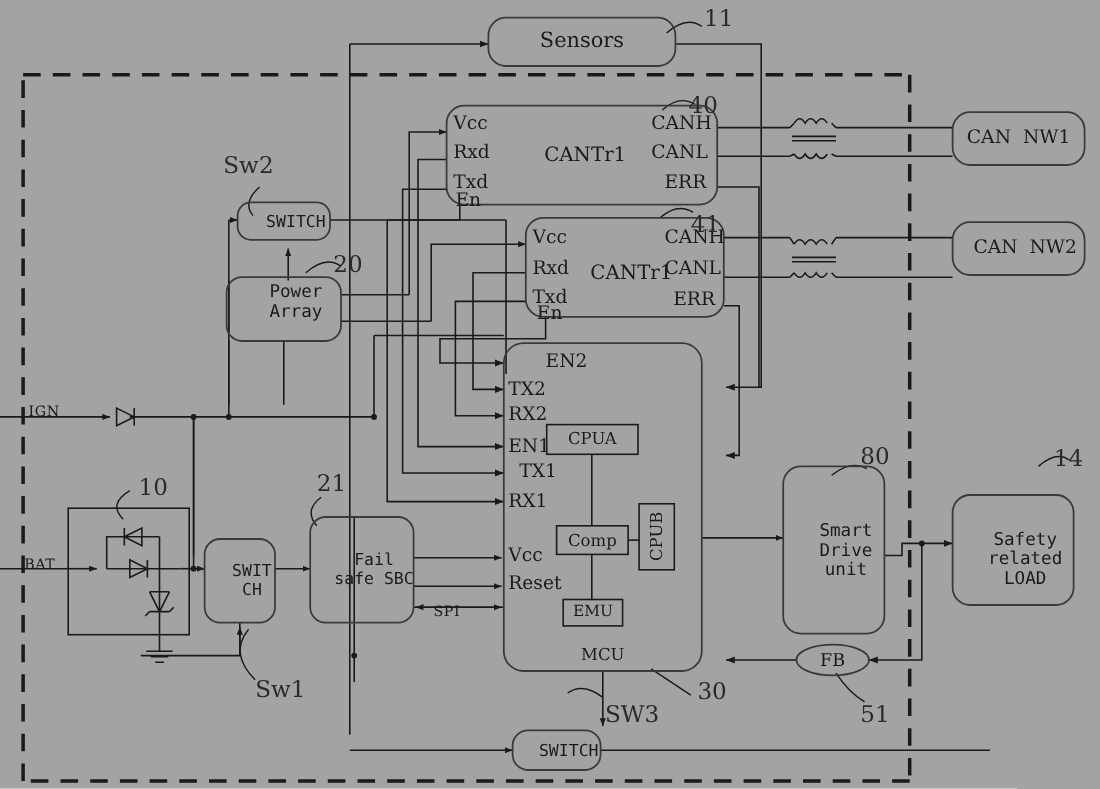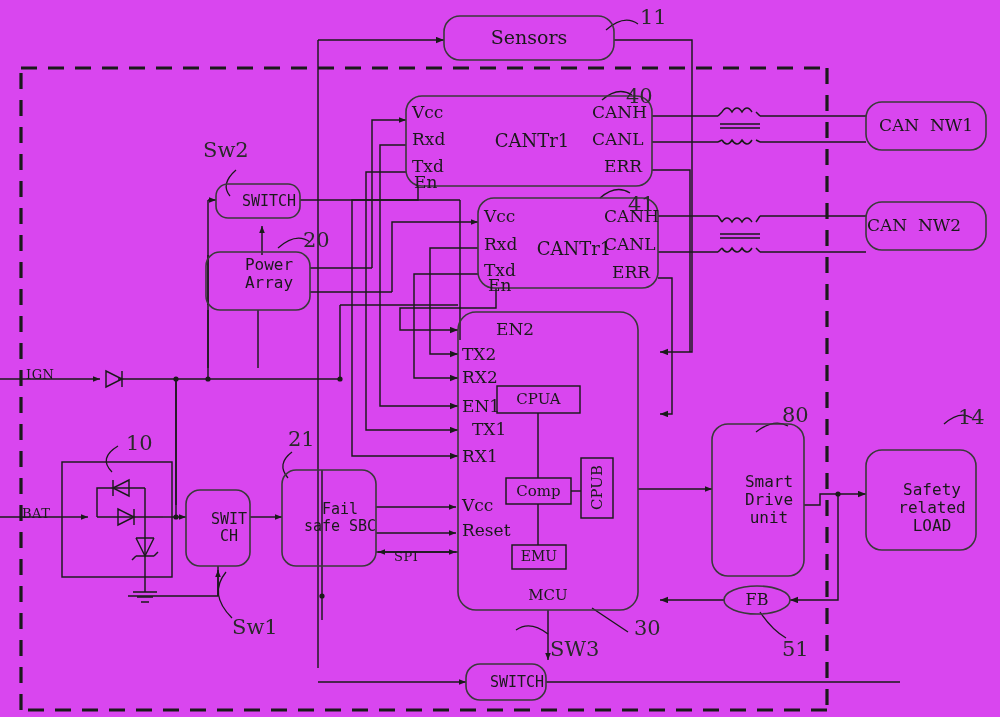--- a/index.html
+++ b/index.html
@@ -1,17 +1,17 @@
 <!DOCTYPE html>
 <html><head>
 <meta charset="utf-8">
 <style>
   html,body{margin:0;padding:0;background:#fff;}
   body{width:1000px;height:717px;font-family:"DejaVu Serif",serif;color:#1a1a1a;}
-  #stage{position:relative;width:1000px;height:717px;overflow:hidden;background:#d946ef;}
+  #stage{position:relative;width:1000px;height:717px;overflow:hidden;background:#a3a3a3;}
   svg.layer{position:absolute;left:0;top:0;width:1000px;height:717px;}
   .lbl{position:absolute;white-space:pre;line-height:1.05;}
   .box-txt{position:absolute;display:flex;align-items:center;justify-content:center;
            text-align:center;white-space:pre;line-height:1.12;}
   .mono{font-family:"DejaVu Sans Mono",monospace;padding-left:11px;}
   .serif{font-family:"DejaVu Serif",serif;}
   .refnum{font-family:"DejaVu Serif",serif;font-size:21px;color:#2a2a2a;}
   .pin{font-family:"DejaVu Serif",serif;font-size:17px;}
   .vert{writing-mode:vertical-rl;transform:rotate(180deg);}
 </style>
@@ -249,21 +249,21 @@
   <div class="lbl pin" style="left:484px;top:208px;">Vcc</div>
   <div class="lbl pin" style="left:484px;top:236px;">Rxd</div>
   <div class="lbl pin" style="left:484px;top:262px;">Txd</div>
   <div class="lbl pin" style="left:488px;top:277px;">En</div>
   <div class="lbl pin" style="left:604px;top:208px;">CANH</div>
   <div class="lbl pin" style="left:604px;top:236px;">CANL</div>
   <div class="lbl pin" style="left:612px;top:264px;">ERR</div>
   <div class="lbl refnum" style="left:628px;top:193px;text-align:center;">41</div>
 
   <div class="box-txt serif" style="left:866px;top:102px;width:120px;height:48px;font-size:17px;">CAN  NW1</div>
-  <div class="box-txt serif" style="left:854px;top:202px;width:120px;height:48px;font-size:17px;">CAN  NW2</div>
+  <div class="box-txt serif" style="left:872px;top:202px;width:120px;height:48px;font-size:17px;">CAN  NW2</div>
 
   <div class="lbl pin" style="left:496px;top:321px;">EN2</div>
   <div class="lbl pin" style="left:462px;top:346px;">TX2</div>
   <div class="lbl pin" style="left:462px;top:369px;">RX2</div>
   <div class="lbl pin" style="left:462px;top:398px;">EN1</div>
   <div class="lbl pin" style="left:462px;top:421px;margin-left:10px;">TX1</div>
   <div class="lbl pin" style="left:462px;top:448px;">RX1</div>
   <div class="lbl pin" style="left:462px;top:497px;">Vcc</div>
   <div class="lbl pin" style="left:462px;top:522px;">Reset</div>
 

